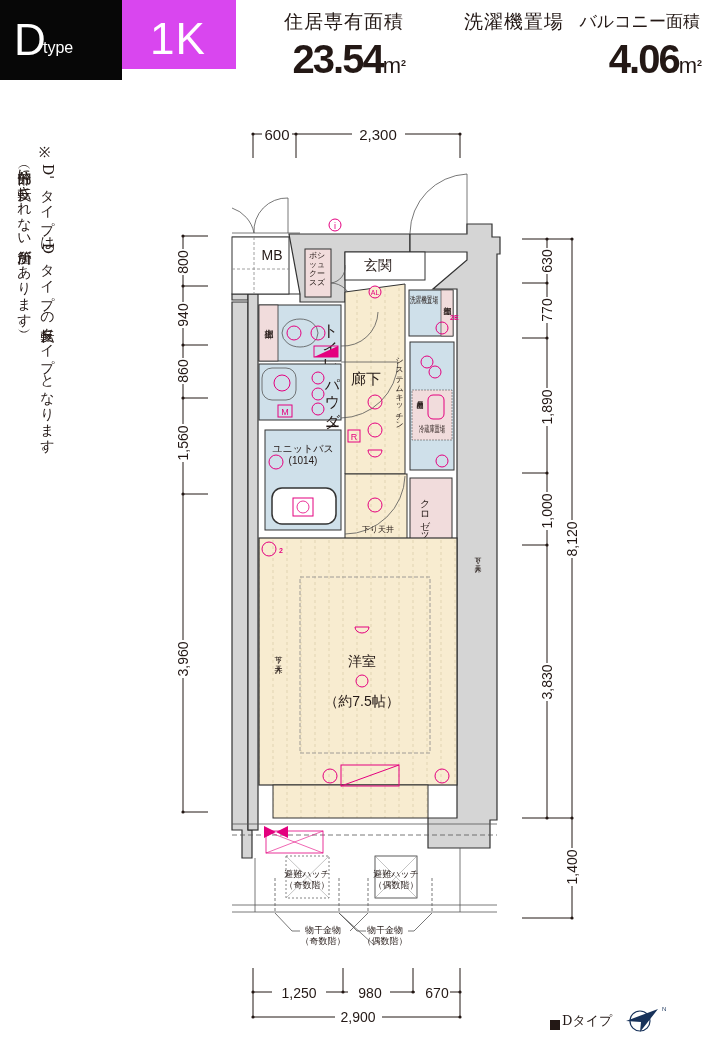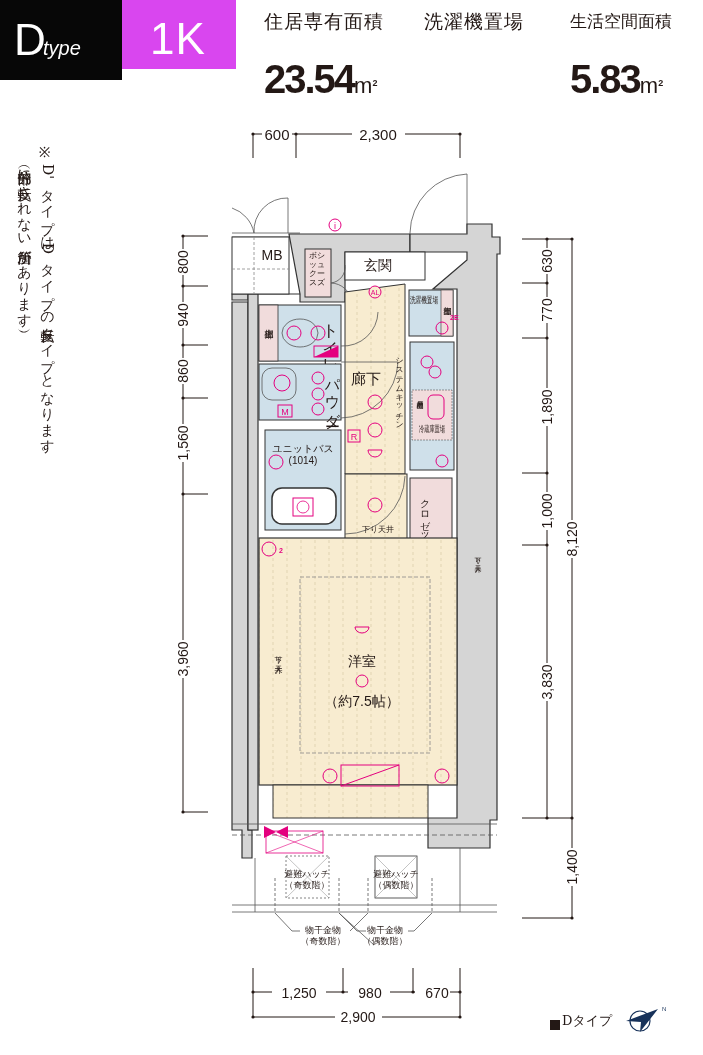--- a/index.html
+++ b/index.html
@@ -1,24 +1,24 @@
 <!DOCTYPE html>
 <html><head>
 <meta charset="utf-8">
 <style>
   html,body{margin:0;padding:0;background:#fff;}
   body{width:703px;height:1055px;position:relative;overflow:hidden;font-family:"DejaVu Sans","Liberation Sans",sans-serif;color:#231815;}
   .hdr-type{position:absolute;left:0;top:0;width:122px;height:80px;background:#070707;color:#fff;}
   .hdr-type .big{position:absolute;left:14px;top:16px;font-family:"Liberation Sans",sans-serif;font-size:44px;line-height:48px;letter-spacing:-1px;}
-  .hdr-type .small{position:absolute;left:43px;top:34px;font-family:"Liberation Sans",sans-serif;font-size:20px;line-height:28px;font-style:italic;}
+  .hdr-type .small{position:absolute;left:43px;top:34px;font-family:"Liberation Sans",sans-serif;font-size:16px;line-height:28px;}
   .hdr-layout{position:absolute;left:122px;top:0;width:114px;height:69px;background:#d946ef;color:#fff;}
   .hdr-layout span{position:absolute;left:28px;top:14px;font-family:"Liberation Sans",sans-serif;font-size:44px;line-height:50px;letter-spacing:1px;}
-  .area{position:absolute;top:10px;text-align:left;}
+  .area{position:absolute;top:10px;text-align:right;}
   .area .lbl{font-size:19px;line-height:22px;letter-spacing:1px;white-space:nowrap;}
-  .area .val{font-family:"Liberation Sans",sans-serif;font-weight:bold;font-size:40px;line-height:46px;letter-spacing:-2px;margin-top:24px;white-space:nowrap;}
+  .area .val{font-family:"Liberation Sans",sans-serif;font-weight:bold;font-size:40px;line-height:46px;letter-spacing:-2px;margin-top:4px;white-space:nowrap;}
   .area .unit{font-size:22px;font-weight:normal;letter-spacing:0;}
   .area .sup{font-size:9px;vertical-align:top;position:relative;top:4px;}
   .note{position:absolute;top:142px;font-family:"DejaVu Serif","Liberation Serif",serif;font-size:14px;line-height:16px;writing-mode:vertical-rl;white-space:nowrap;}
   .legend{position:absolute;left:550px;top:1012px;font-family:"DejaVu Serif","Liberation Serif",serif;font-size:13px;display:flex;align-items:flex-end;}
   .legend .sq{display:inline-block;width:10px;height:10px;background:#231815;margin-right:2px;}
   svg text{font-family:"Liberation Sans","DejaVu Sans",sans-serif;}
 </style>
 </head>
 <body>
 
@@ -31,22 +31,22 @@
 </div>
 
 <div class="area" style="left:264px;width:140px;">
   <div class="lbl">住居専有面積</div>
   <div class="val"><span>23.54</span><span class="unit">m</span><span class="sup">2</span></div>
 </div>
 <div class="area" style="left:424px;width:140px;">
   <div class="lbl">洗濯機置場</div>
 </div>
 <div class="area" style="left:570px;width:130px;">
-  <div class="lbl" style="font-size:17px;letter-spacing:0;">生活空間面積</div>
-  <div class="val"><span>5.83</span><span class="unit">m</span><span class="sup">2</span></div>
+  <div class="lbl" style="font-size:17px;letter-spacing:0;">バルコニー面積</div>
+  <div class="val"><span>4.06</span><span class="unit">m</span><span class="sup">2</span></div>
 </div>
 
 <div class="note" style="left:36px;"><span>※</span></div>
 <div class="note" style="left:40px;top:164px;">D'タイプはDタイプの反転タイプとなります。</div>
 <div class="note" style="left:17px;top:160px;">（部分的に反転されない箇所があります）。</div>
 
 <svg width="703" height="1055" style="position:absolute;left:0;top:0;" xmlns="http://www.w3.org/2000/svg">
   <defs>
     <pattern id="floorStripe" width="14" height="6" patternUnits="userSpaceOnUse">
       <rect width="14" height="6" fill="#f8ecd0"></rect>

